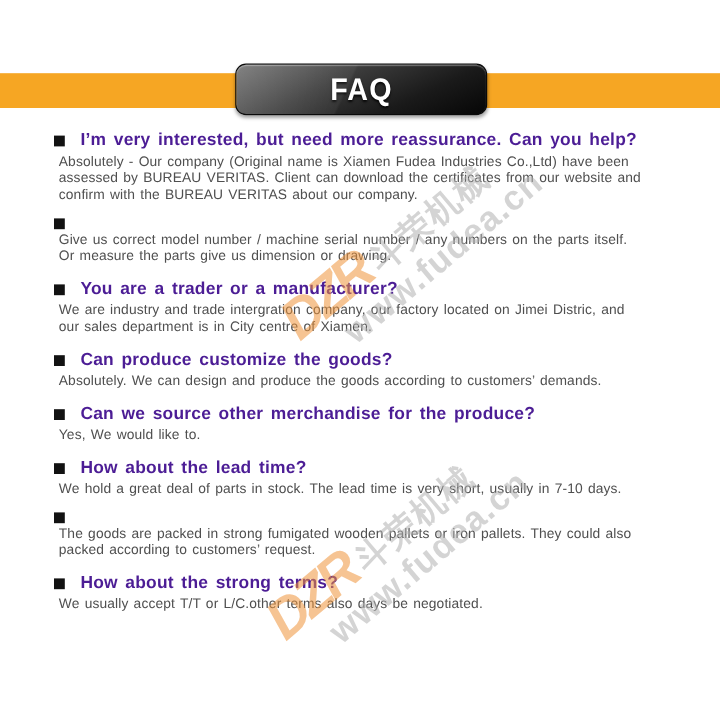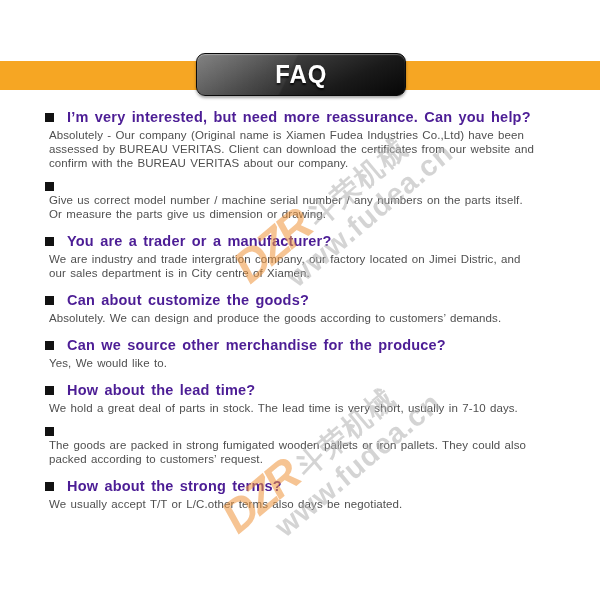--- a/index.html
+++ b/index.html
@@ -99,21 +99,21 @@
         <span class="bullet"></span>
         <span>You are a trader or a manufacturer?</span>
       </div>
       <div class="faq-a">We are industry and trade intergration company, our factory located on Jimei Distric, and
 our sales department is in City centre of Xiamen.</div>
     </div>
 
     <div class="faq-item">
       <div class="faq-q">
         <span class="bullet"></span>
-        <span>Can about customize the goods?</span>
+        <span>Can produce customize the goods?</span>
       </div>
       <div class="faq-a">Absolutely. We can design and produce the goods according to customers’ demands.</div>
     </div>
 
     <div class="faq-item">
       <div class="faq-q">
         <span class="bullet"></span>
         <span>Can we source other merchandise for the produce?</span>
       </div>
       <div class="faq-a">Yes, We would like to.</div>

